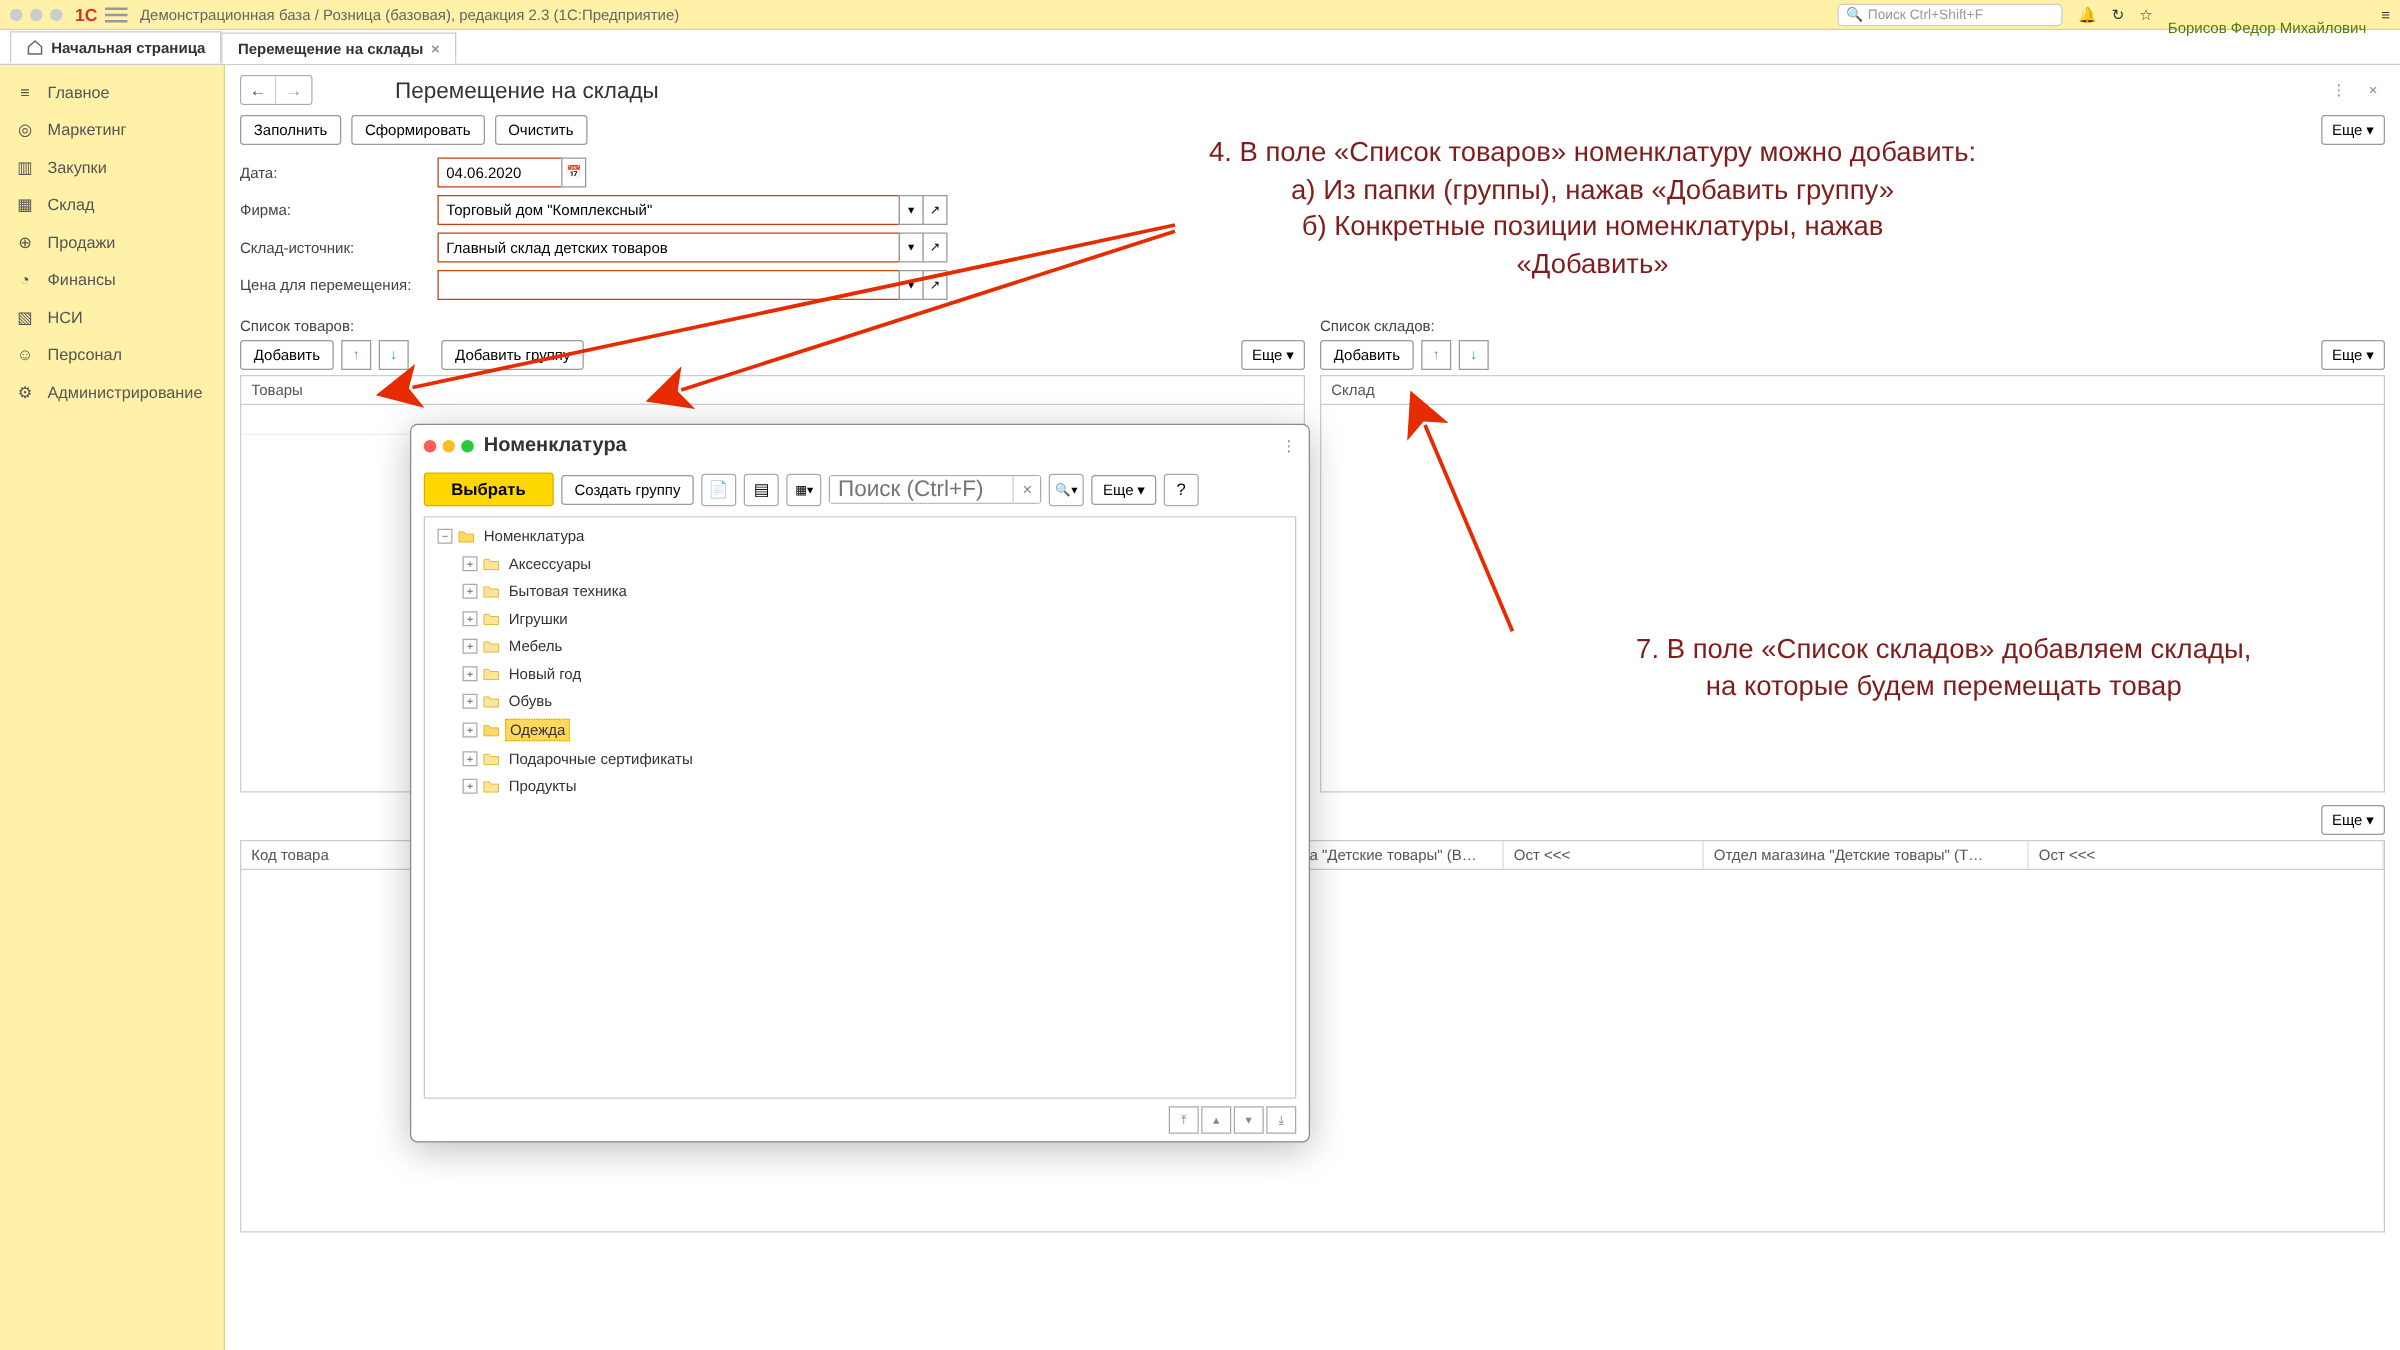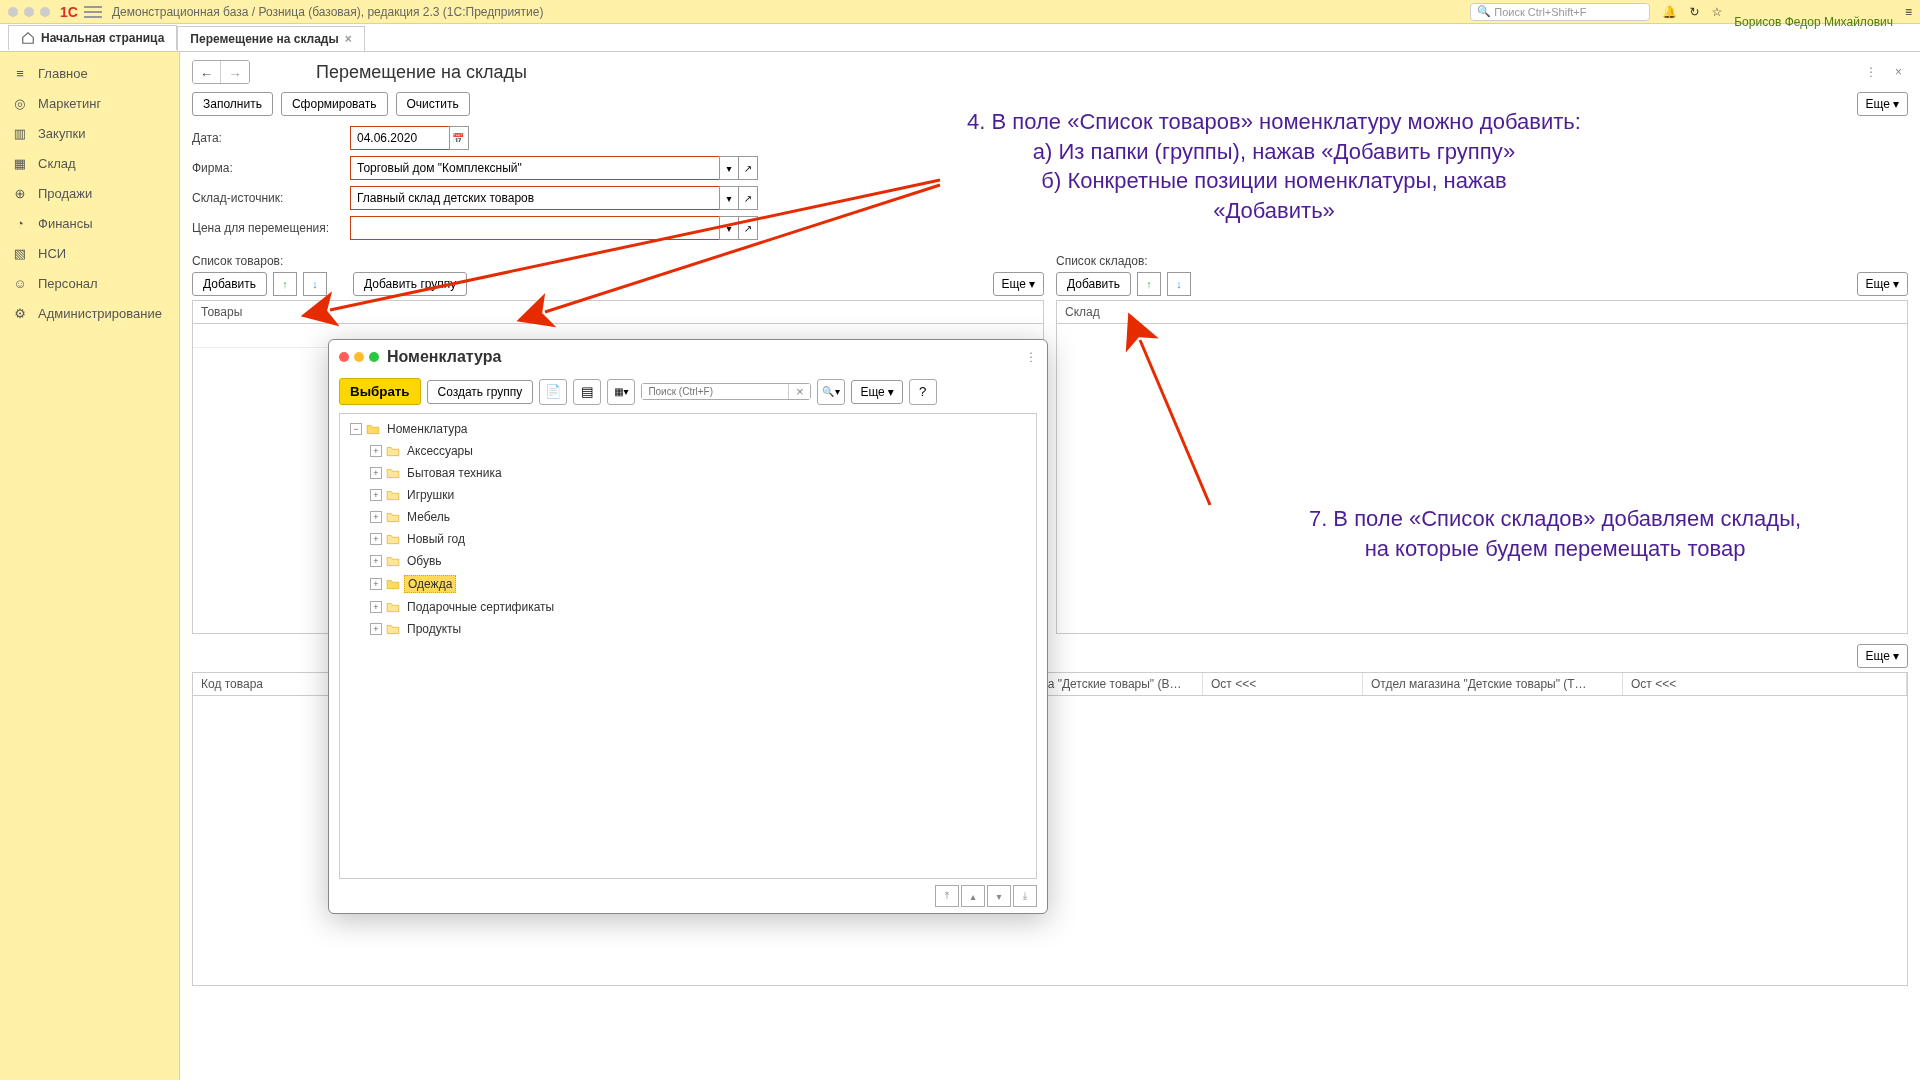--- a/index.html
+++ b/index.html
@@ -76,39 +76,39 @@
 
 .dialog { position: absolute; left: 328px; top: 339px; width: 720px; height: 575px; background: #fff; border: 1px solid #888; border-radius: 6px; box-shadow: 0 6px 30px rgba(0,0,0,0.25); z-index: 100; display: flex; flex-direction: column; }
 .dialog-title { display: flex; align-items: center; gap: 8px; padding: 8px 10px; }
 .dlg-dots { display: flex; gap: 5px; }
 .dlg-dots .r { width: 10px; height: 10px; border-radius: 50%; background: #ff5f56; }
 .dlg-dots .y { width: 10px; height: 10px; border-radius: 50%; background: #ffbd2e; }
 .dlg-dots .g { width: 10px; height: 10px; border-radius: 50%; background: #27c93f; }
 .dialog-title-text { font-size: 16px; font-weight: bold; }
 .dialog-title-actions { margin-left: auto; color: #888; }
 .dialog-toolbar { display: flex; gap: 6px; padding: 4px 10px; align-items: center; }
-.btn-yellow { background: #ffd700; border: 1px solid #d4af00; font-weight: bold; padding: 5px 10px; border-radius: 3px; }
+.btn-yellow { background: #ffd700; border: 1px solid #d4af00; font-weight: bold; padding: 5px 21px; border-radius: 3px; }
 .icon-btn { width: 28px; height: 26px; border: 1px solid #aaa; background: #fff; border-radius: 3px; cursor: pointer; display: flex; align-items: center; justify-content: center; }
 .tool-dropdown { width: 28px; height: 26px; border: 1px solid #aaa; background: #fff; border-radius: 3px; cursor: pointer; display: flex; align-items: center; justify-content: center; gap: 2px; font-size: 10px; }
 .search-dlg { flex: 1; display: flex; border: 1px solid #aaa; border-radius: 3px; max-width: 170px;}
-.search-dlg input { border: none; flex: 1; padding: 0 6px; font-size: 10px; outline: none; color: #999; min-width: 0; }
+.search-dlg input { border: none; flex: 1; padding: 0 6px; font-size: 18px; outline: none; color: #999; min-width: 0; }
 .search-dlg .clr { width: 22px; background: #fff; border: none; border-left: 1px solid #ccc; cursor: pointer; color: #888; }
 .tree { border: 1px solid #ccc; margin: 4px 10px 0 10px; flex: 1; padding: 4px 0; overflow: auto; }
 .tree-node { display: flex; align-items: center; gap: 4px; padding: 3px 6px; font-size: 12px; cursor: pointer; }
 .tree-toggle { width: 12px; height: 12px; border: 1px solid #aaa; display: flex; align-items: center; justify-content: center; font-size: 9px; color: #666; }
 .folder-icon { width: 14px; height: 12px; }
 .tree-node.l1 { padding-left: 10px; }
 .tree-node.l2 { padding-left: 30px; }
 .tree-node-label { padding: 1px 3px; }
 .tree-node-label.selected { background: #ffd85c; border: 1px dotted #d4a800; }
 .dlg-footer { display: flex; justify-content: flex-end; gap: 2px; padding: 6px 10px; }
 .foot-btn { width: 24px; height: 22px; border: 1px solid #aaa; background: #fff; cursor: pointer; font-size: 10px; color: #888; }
 
 
-.annotation { position: absolute; color: #4c1d95; font-size: 22px; z-index: 200; font-family: Arial; line-height: 1.35; }
+.annotation { position: absolute; color: #7f1d1d; font-size: 22px; z-index: 200; font-family: Arial; line-height: 1.35; }
 .arrow-svg { position: absolute; z-index: 150; pointer-events: none; }
 </style>
 </head>
 <body>
 
 <div class="titlebar">
   <div class="mac-dots">
       <span></span>
       <span></span>
       <span></span>

